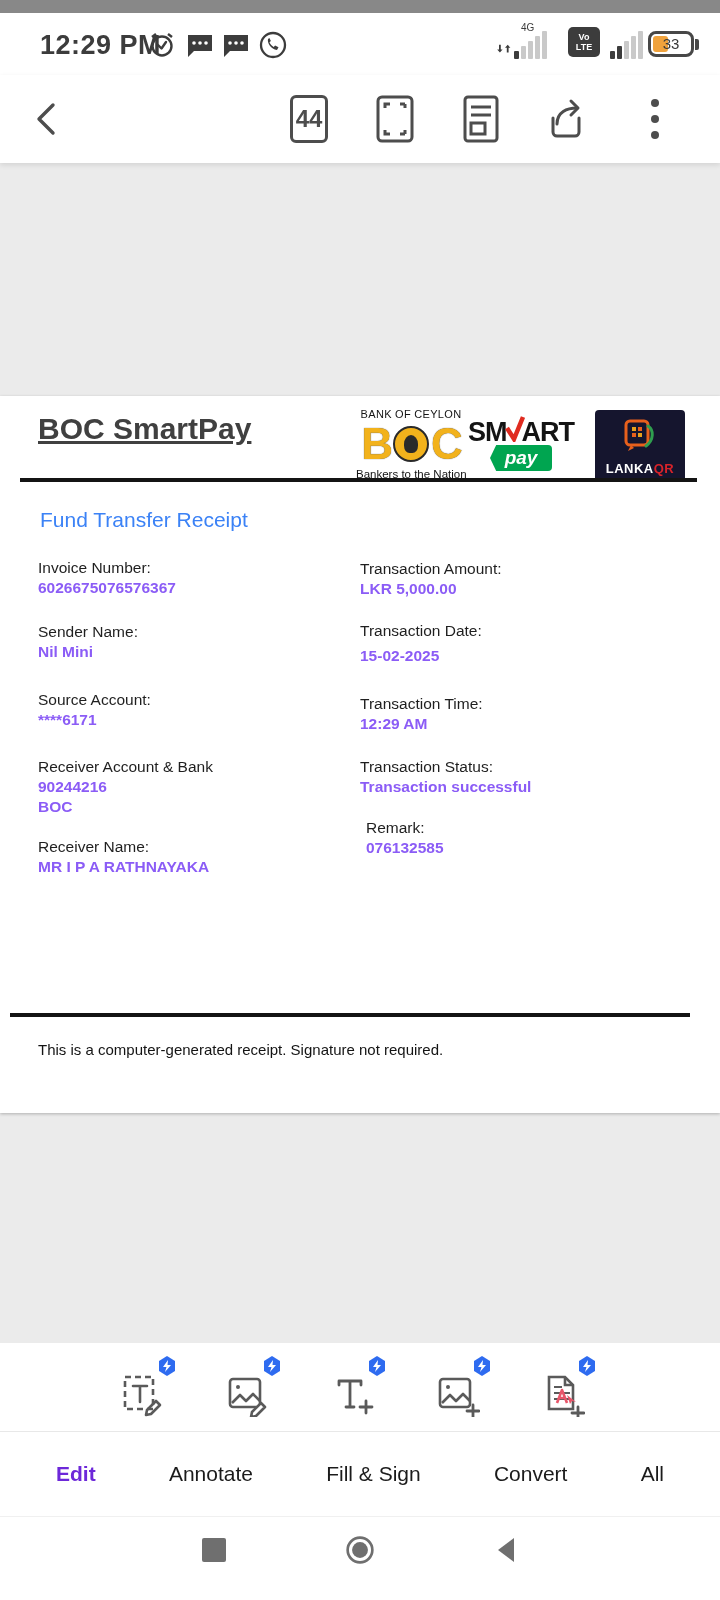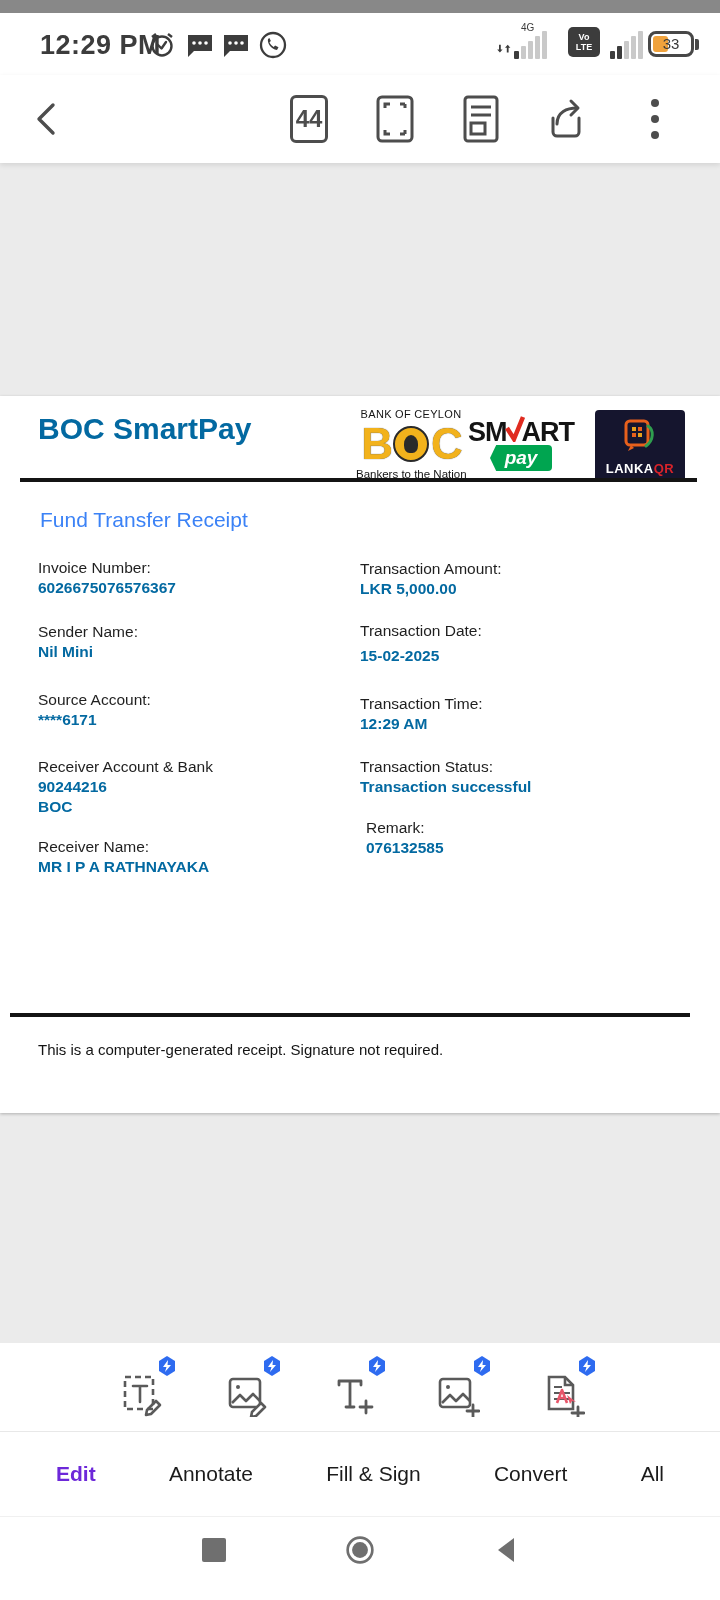--- a/index.html
+++ b/index.html
@@ -27,26 +27,26 @@
            box-shadow:0 2px 5px rgba(0,0,0,0.10);z-index:3;}
   .ab-btn{position:absolute;top:0;height:88px;display:flex;align-items:center;justify-content:center;}
   .page-badge{width:38px;height:48px;border:3px solid #4d4d4d;border-radius:6px;color:#4d4d4d;
               font-size:24px;font-weight:600;display:flex;align-items:center;justify-content:center;}
   .dots{display:flex;flex-direction:column;gap:8px;}
   .dots span{width:8px;height:8px;border-radius:50%;background:#4d4d4d;}
   
   .viewer{position:absolute;top:150px;left:0;width:720px;height:1180px;background:#ebebeb;}
   .page{position:absolute;top:233px;left:0;width:720px;height:717px;background:#fff;
         box-shadow:0 1px 3px rgba(0,0,0,0.25);}
-  .doc-title{position:absolute;left:38px;top:16px;font-size:30px;font-weight:700;color:#0369a1;}
+  .doc-title{position:absolute;left:38px;top:16px;font-size:30px;font-weight:700;color:#404040;text-decoration:underline;}
   .rule{position:absolute;background:#141414;}
   .receipt-title{position:absolute;left:40px;top:112px;font-size:21px;color:#3b82f6;}
   .field{position:absolute;}
   .f-label{font-size:15.5px;color:#1f1f1f;line-height:19px;}
-  .f-value{font-size:15.5px;color:#0369a1;font-weight:700;line-height:19px;margin-top:1px;}
+  .f-value{font-size:15.5px;color:#8b5cf6;font-weight:700;line-height:19px;margin-top:1px;}
   .footer-note{position:absolute;left:38px;top:645px;font-size:15px;color:#141414;}
   
   .boc-logo{position:absolute;left:356px;top:12px;width:110px;text-align:center;}
   .boc-top{font-size:11px;color:#141414;letter-spacing:0.3px;white-space:nowrap;}
   .boc-mid{display:flex;align-items:center;justify-content:center;height:48px;}
   .boc-letter{font-size:44px;font-weight:800;color:#f2b21c;line-height:44px;letter-spacing:-2px;
               text-shadow:0 0 1px #333;}
   .boc-emblem{width:36px;height:36px;border-radius:50%;background:#f2b21c;border:2px solid #2a2a2a;
               margin:0 2px;position:relative;}
   .boc-emblem::after{content:"";position:absolute;left:9px;top:7px;width:14px;height:18px;

